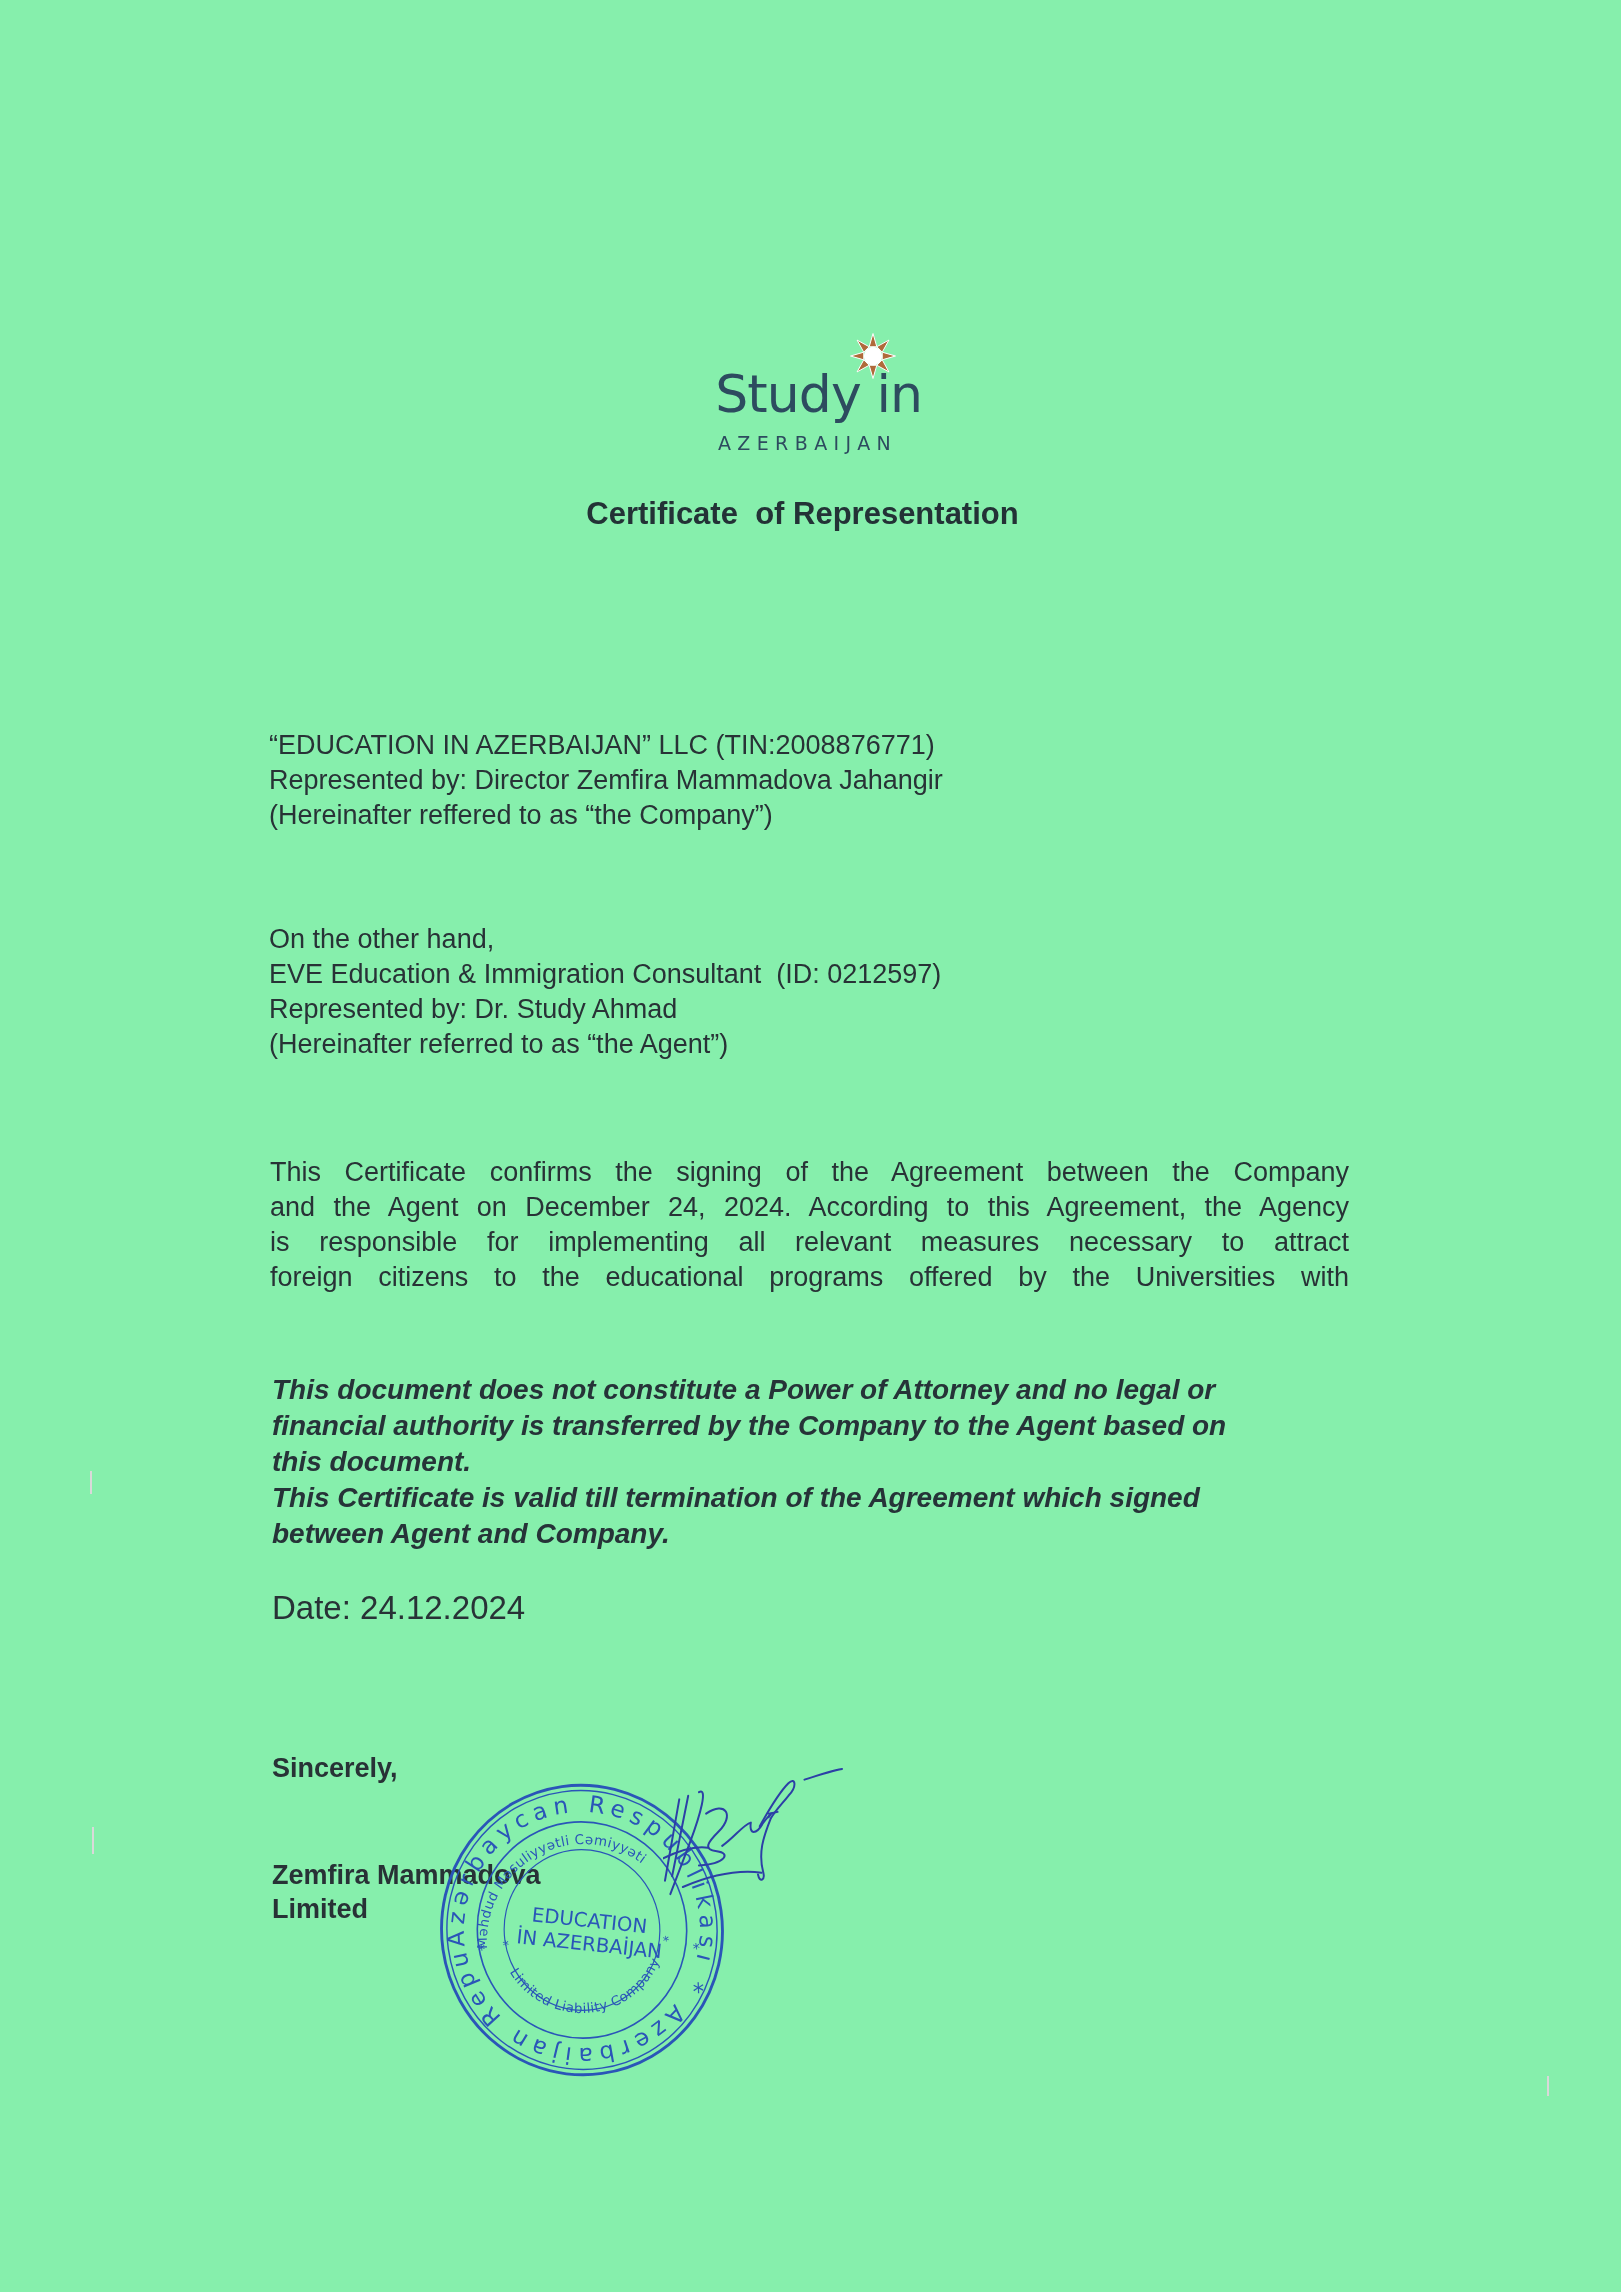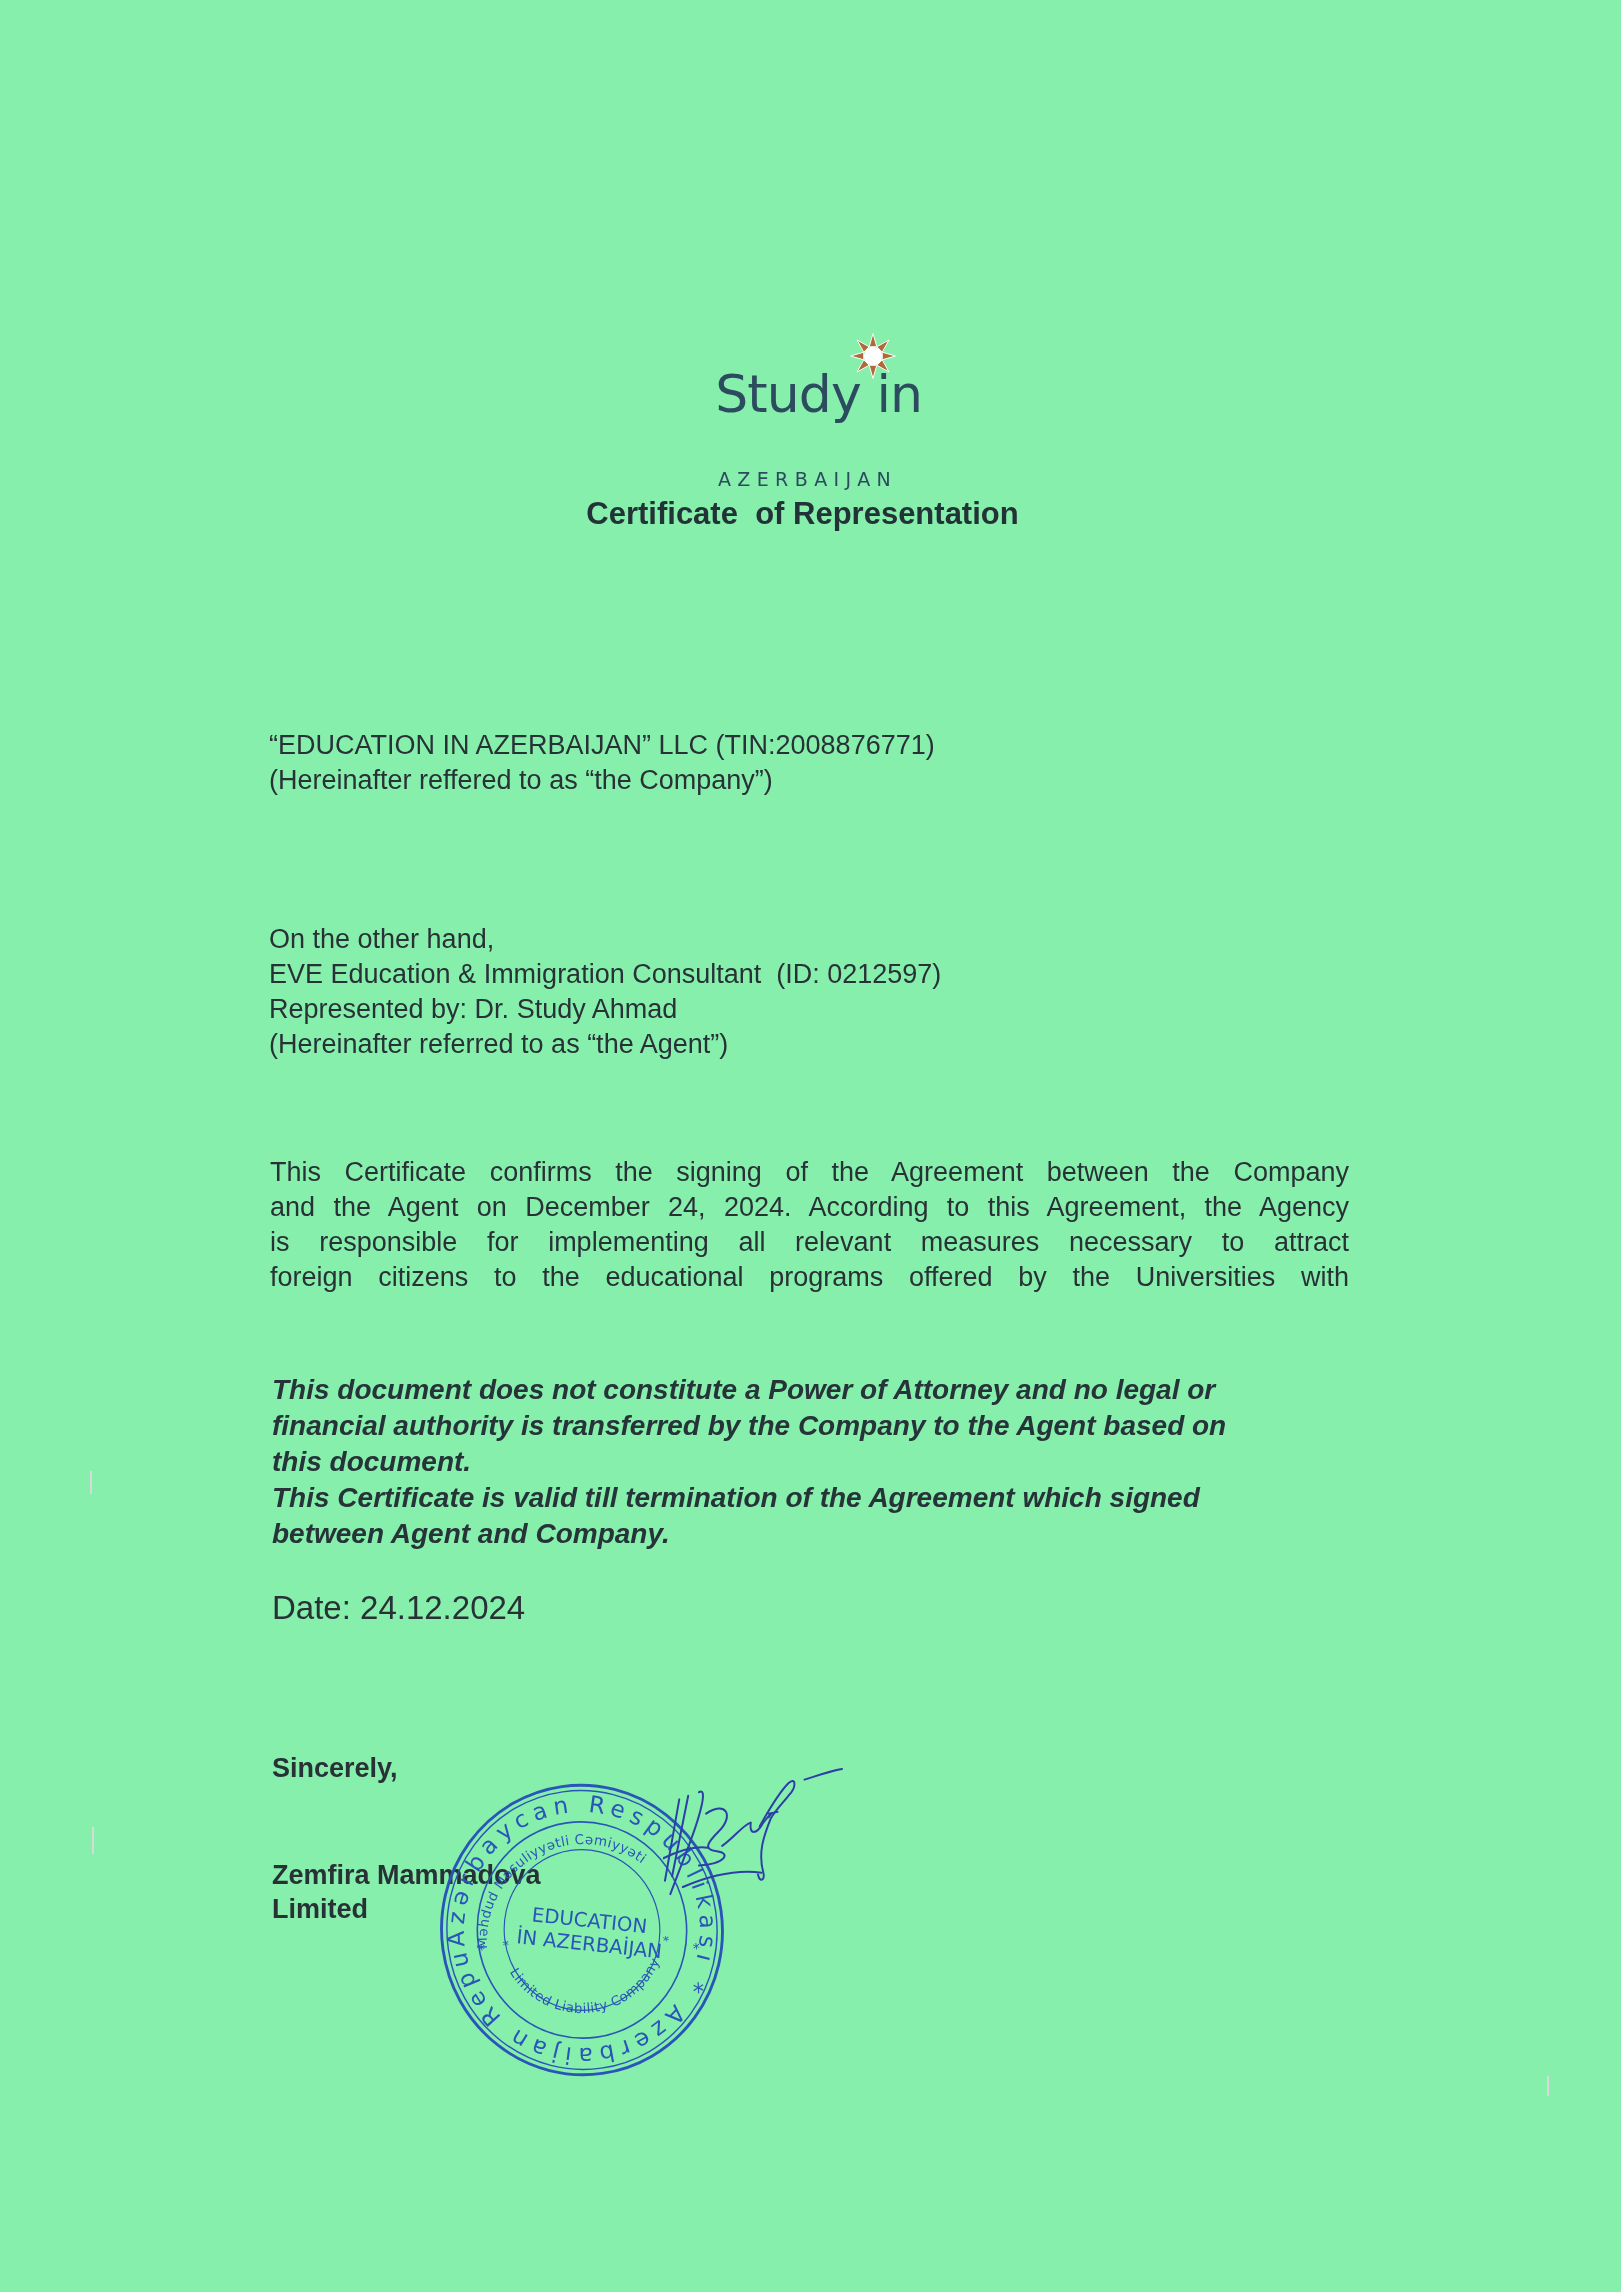--- a/index.html
+++ b/index.html
@@ -2,21 +2,21 @@
 <html style="font-size:14.3px"><head>
 <meta charset="utf-8">
 <style>
   html, body { margin: 0; padding: 0; background: #ffffff; }
   body { width: 1621px; height: 2293px; position: relative; overflow: hidden; }
   .page { position: absolute; left: 0; top: 0; width: 1621px; height: 2293px; background: #86efac; }
 
   .logo { position: absolute; left: 708px; top: 327px; width: 215px; height: 143px; }
   .logo-star { position: absolute; left: 140px; top: 3.6px; width: 50px; height: 50px; }
   .logo-study { position: absolute; left: 7.2px; top: 36px; font-family: "DejaVu Sans", sans-serif; font-size: 52px; line-height: 63px; color: #2d4b5f; letter-spacing: -0.9px; white-space: nowrap; }
-  .logo-country { position: absolute; left: 9.9px; top: 104px; font-family: "DejaVu Sans", sans-serif; font-size: 19px; line-height: 25px; color: #2d4b5f; letter-spacing: 6.4px; white-space: nowrap; margin-top: 36px; }
+  .logo-country { position: absolute; left: 9.9px; top: 104px; font-family: "DejaVu Sans", sans-serif; font-size: 19px; line-height: 25px; color: #2d4b5f; letter-spacing: 6.4px; white-space: nowrap; }
 
   .title { position: absolute; left: 0; width: 1605px; top: 494px; text-align: center; font-family: "Liberation Sans", sans-serif; font-weight: bold; font-size: 31px; line-height: 39px; color: #233236; white-space: pre; }
 
   .txt { font-family: "Liberation Sans", sans-serif; color: #283236; }
   .block { position: absolute; left: 269px; font-size: 27px; line-height: 35px; }
   .block .line { display: block; white-space: pre; }
   .party1 { top: 728px; }
   .party2 { top: 922px; }
   .para { position: absolute; left: 270px; top: 1155px; width: 1079px; font-size: 27px; line-height: 35px; text-align: justify; }
   .para .line { display: block; text-align: justify; text-align-last: justify; white-space: normal; }
@@ -59,20 +59,21 @@
       <circle cx="0" cy="0" r="11" fill="#ffffff"></circle>
     </svg>
     <div class="logo-study">Study in</div>
     <div class="logo-country">AZERBAIJAN</div>
   </div>
 
   <div class="title">Certificate  of Representation</div>
 
   <div class="block party1 txt">
     <span class="line">“EDUCATION IN AZERBAIJAN” LLC (TIN:2008876771)</span>
+    <span class="line">Represented by: Director Zemfira Mammadova Jahangir</span>
     <span class="line">(Hereinafter reffered to as “the Company”)</span>
   </div>
 
   <div class="block party2 txt">
     <span class="line">On the other hand,</span>
     <span class="line">EVE Education &amp; Immigration Consultant  (ID: 0212597)</span>
     <span class="line">Represented by: Dr. Study Ahmad</span>
     <span class="line">(Hereinafter referred to as “the Agent”)</span>
   </div>
 

